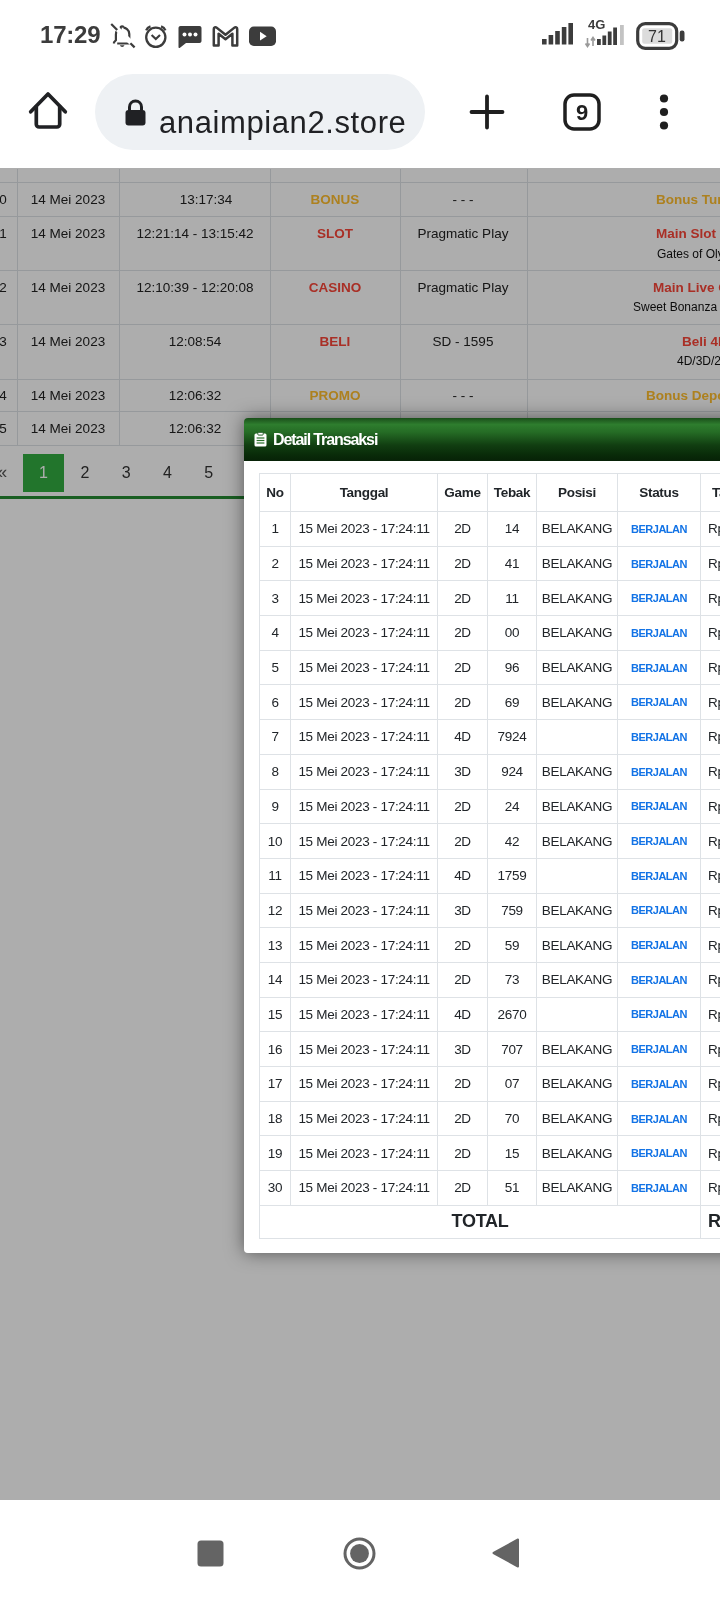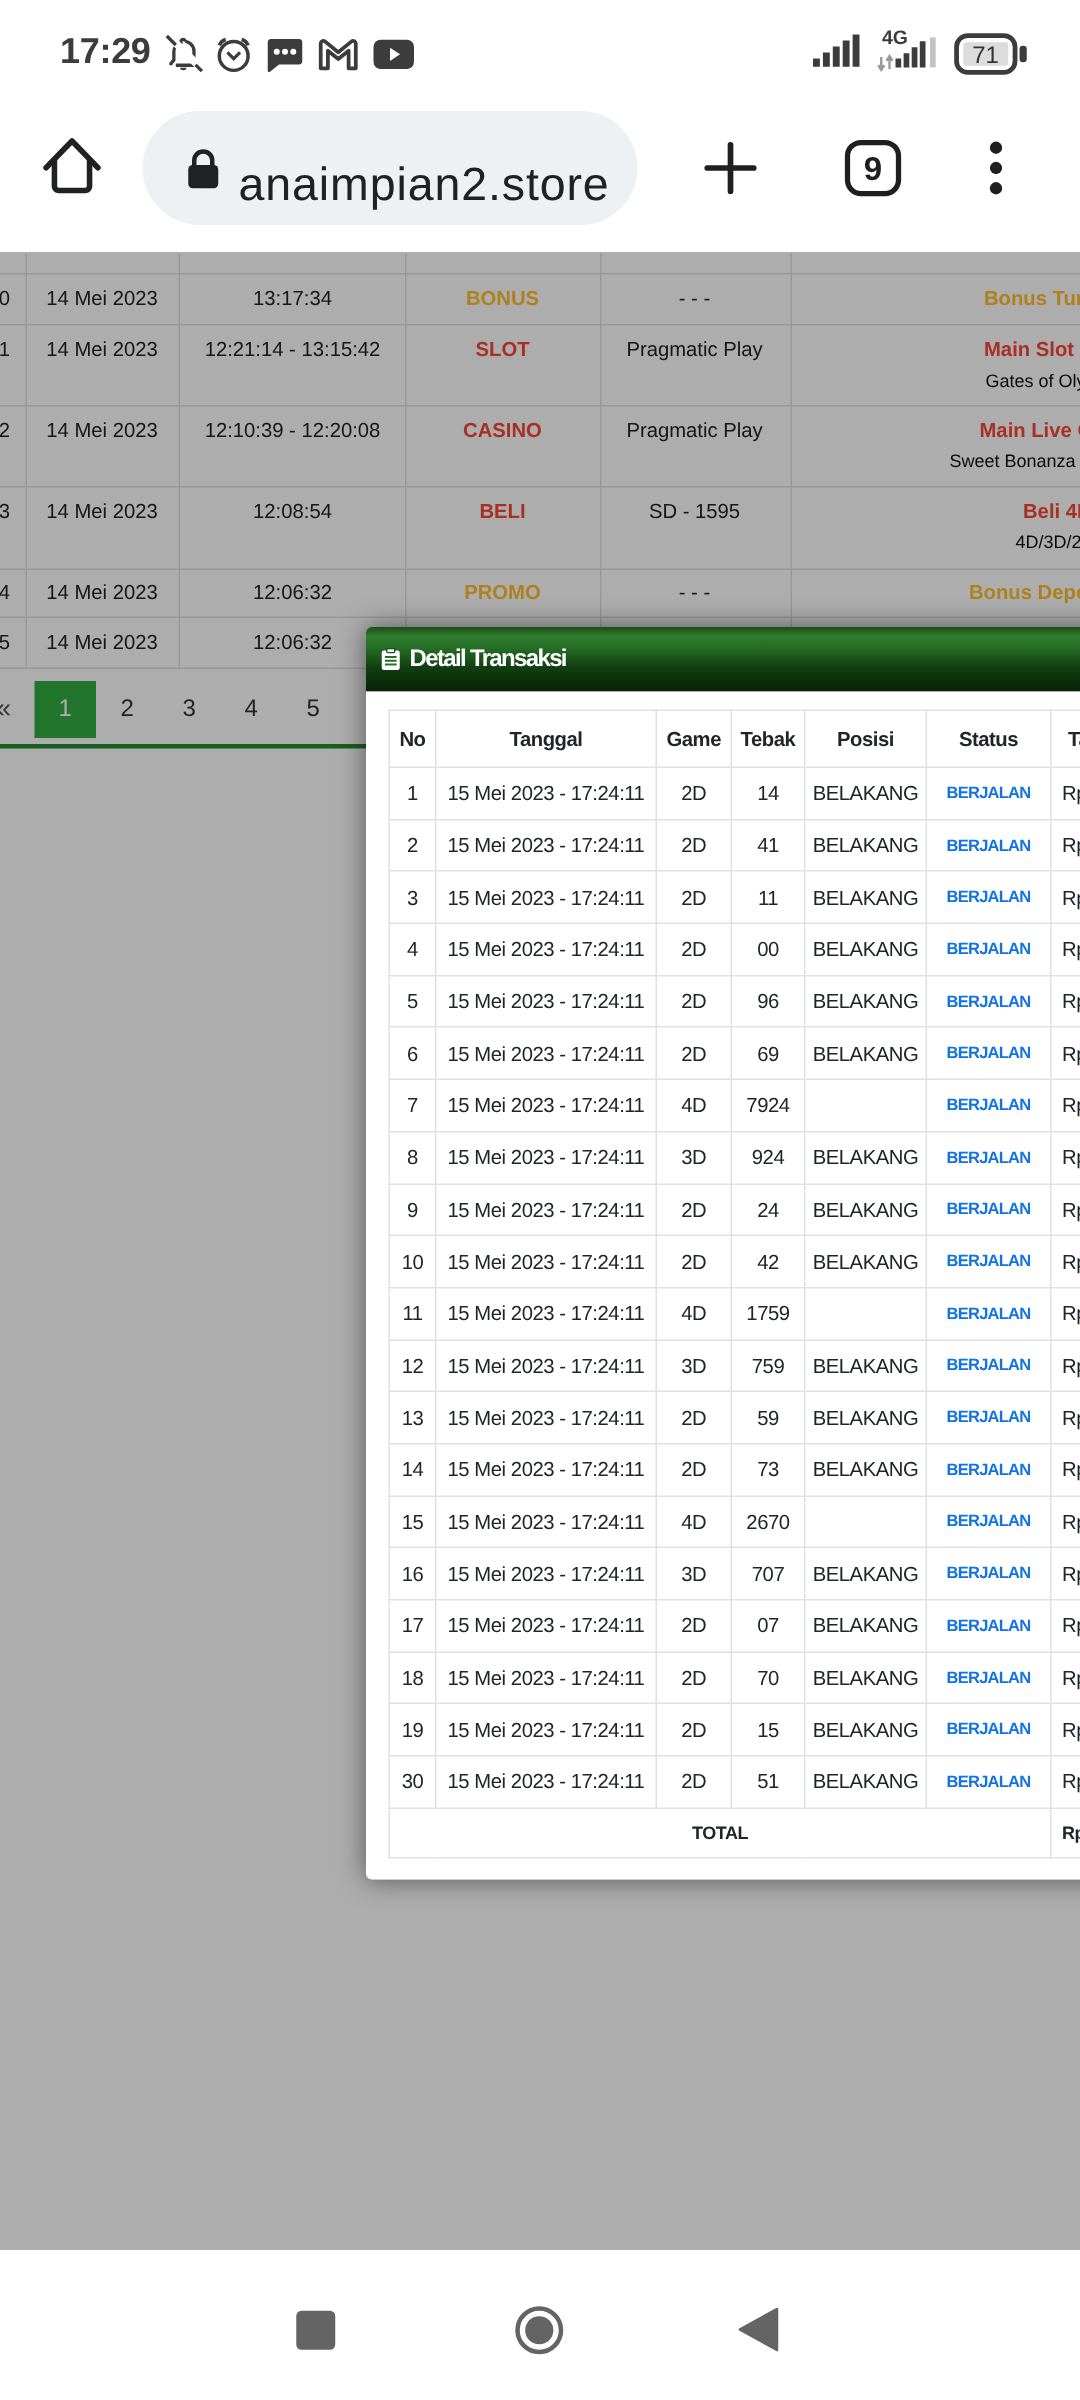--- a/index.html
+++ b/index.html
@@ -36,21 +36,21 @@
 #modal { position:absolute; left:244px; top:250px; width:520px; z-index:10; border-radius:4px; box-shadow:0 0 18px rgba(0,0,0,0.5); }
 #mhead { height:43px; background:linear-gradient(180deg,#1a4e1a 0%,#2e7d2e 15%,#256c25 33%,#113e11 63%,#092b09 86%,#072207 100%); border-radius:4px 4px 0 0; display:flex; align-items:center; }
 #mhead .ht { color:#fff; font-weight:700; font-size:16px; letter-spacing:-1.1px; margin-left:6px; }
 #mbody { background:#fff; padding:12px 15px 14px 15px; border-radius:0 0 4px 4px; }
 table.mt { border-collapse:collapse; table-layout:fixed; width:561px; }
 table.mt th, table.mt td { border:1px solid #dee2e6; text-align:center; vertical-align:middle; padding:0; font-size:13.5px; letter-spacing:-0.3px; color:#212529; }
 table.mt th { height:38px; font-weight:700; font-size:13.5px; }
 table.mt td { height:34.7px; }
 table.mt td.st { color:#1273e6; font-weight:700; font-size:11px; letter-spacing:-0.5px; }
 table.mt td.rp, table.mt th.rp { text-align:left; padding-left:7px; }
-tr.total td { height:33.4px; font-weight:700; font-size:12px; }
+tr.total td { height:33.4px; font-weight:700; font-size:18px; }
 
 
 #nav { position:absolute; top:1500px; left:0; width:720px; height:100px; background:#fff; }
 </style>
 </head>
 <body>
 <div id="screen">
 
   <div id="sb">
     <span class="time">17:29</span>
@@ -148,21 +148,21 @@
     <div class="hb" style="top:277px"></div>
 
     <div class="vb" style="left:17px; height:277px"></div>
     <div class="vb" style="left:119px; height:277px"></div>
     <div class="vb" style="left:270px; height:277px"></div>
     <div class="vb" style="left:400px; height:277px"></div>
     <div class="vb" style="left:527px; height:277px"></div>
 
     <div class="t" style="left:3px; top:31px">0</div>
     <div class="t" style="left:68px; top:31px">14 Mei 2023</div>
-    <div class="t" style="left:195px; top:31px">13:17:34</div>
+    <div class="t" style="left:206px; top:31px">13:17:34</div>
     <div class="t amber" style="left:335px; top:31px">BONUS</div>
     <div class="t" style="left:463px; top:31px">- - -</div>
     <div class="tl amber" style="left:656px; top:31px">Bonus Turnover</div>
 
     <div class="t" style="left:3px; top:65px">1</div>
     <div class="t" style="left:68px; top:65px">14 Mei 2023</div>
     <div class="t" style="left:195px; top:65px">12:21:14 - 13:15:42</div>
     <div class="t red" style="left:335px; top:65px">SLOT</div>
     <div class="t" style="left:463px; top:65px">Pragmatic Play</div>
     <div class="tl red" style="left:656px; top:65px">Main Slot Game</div>

